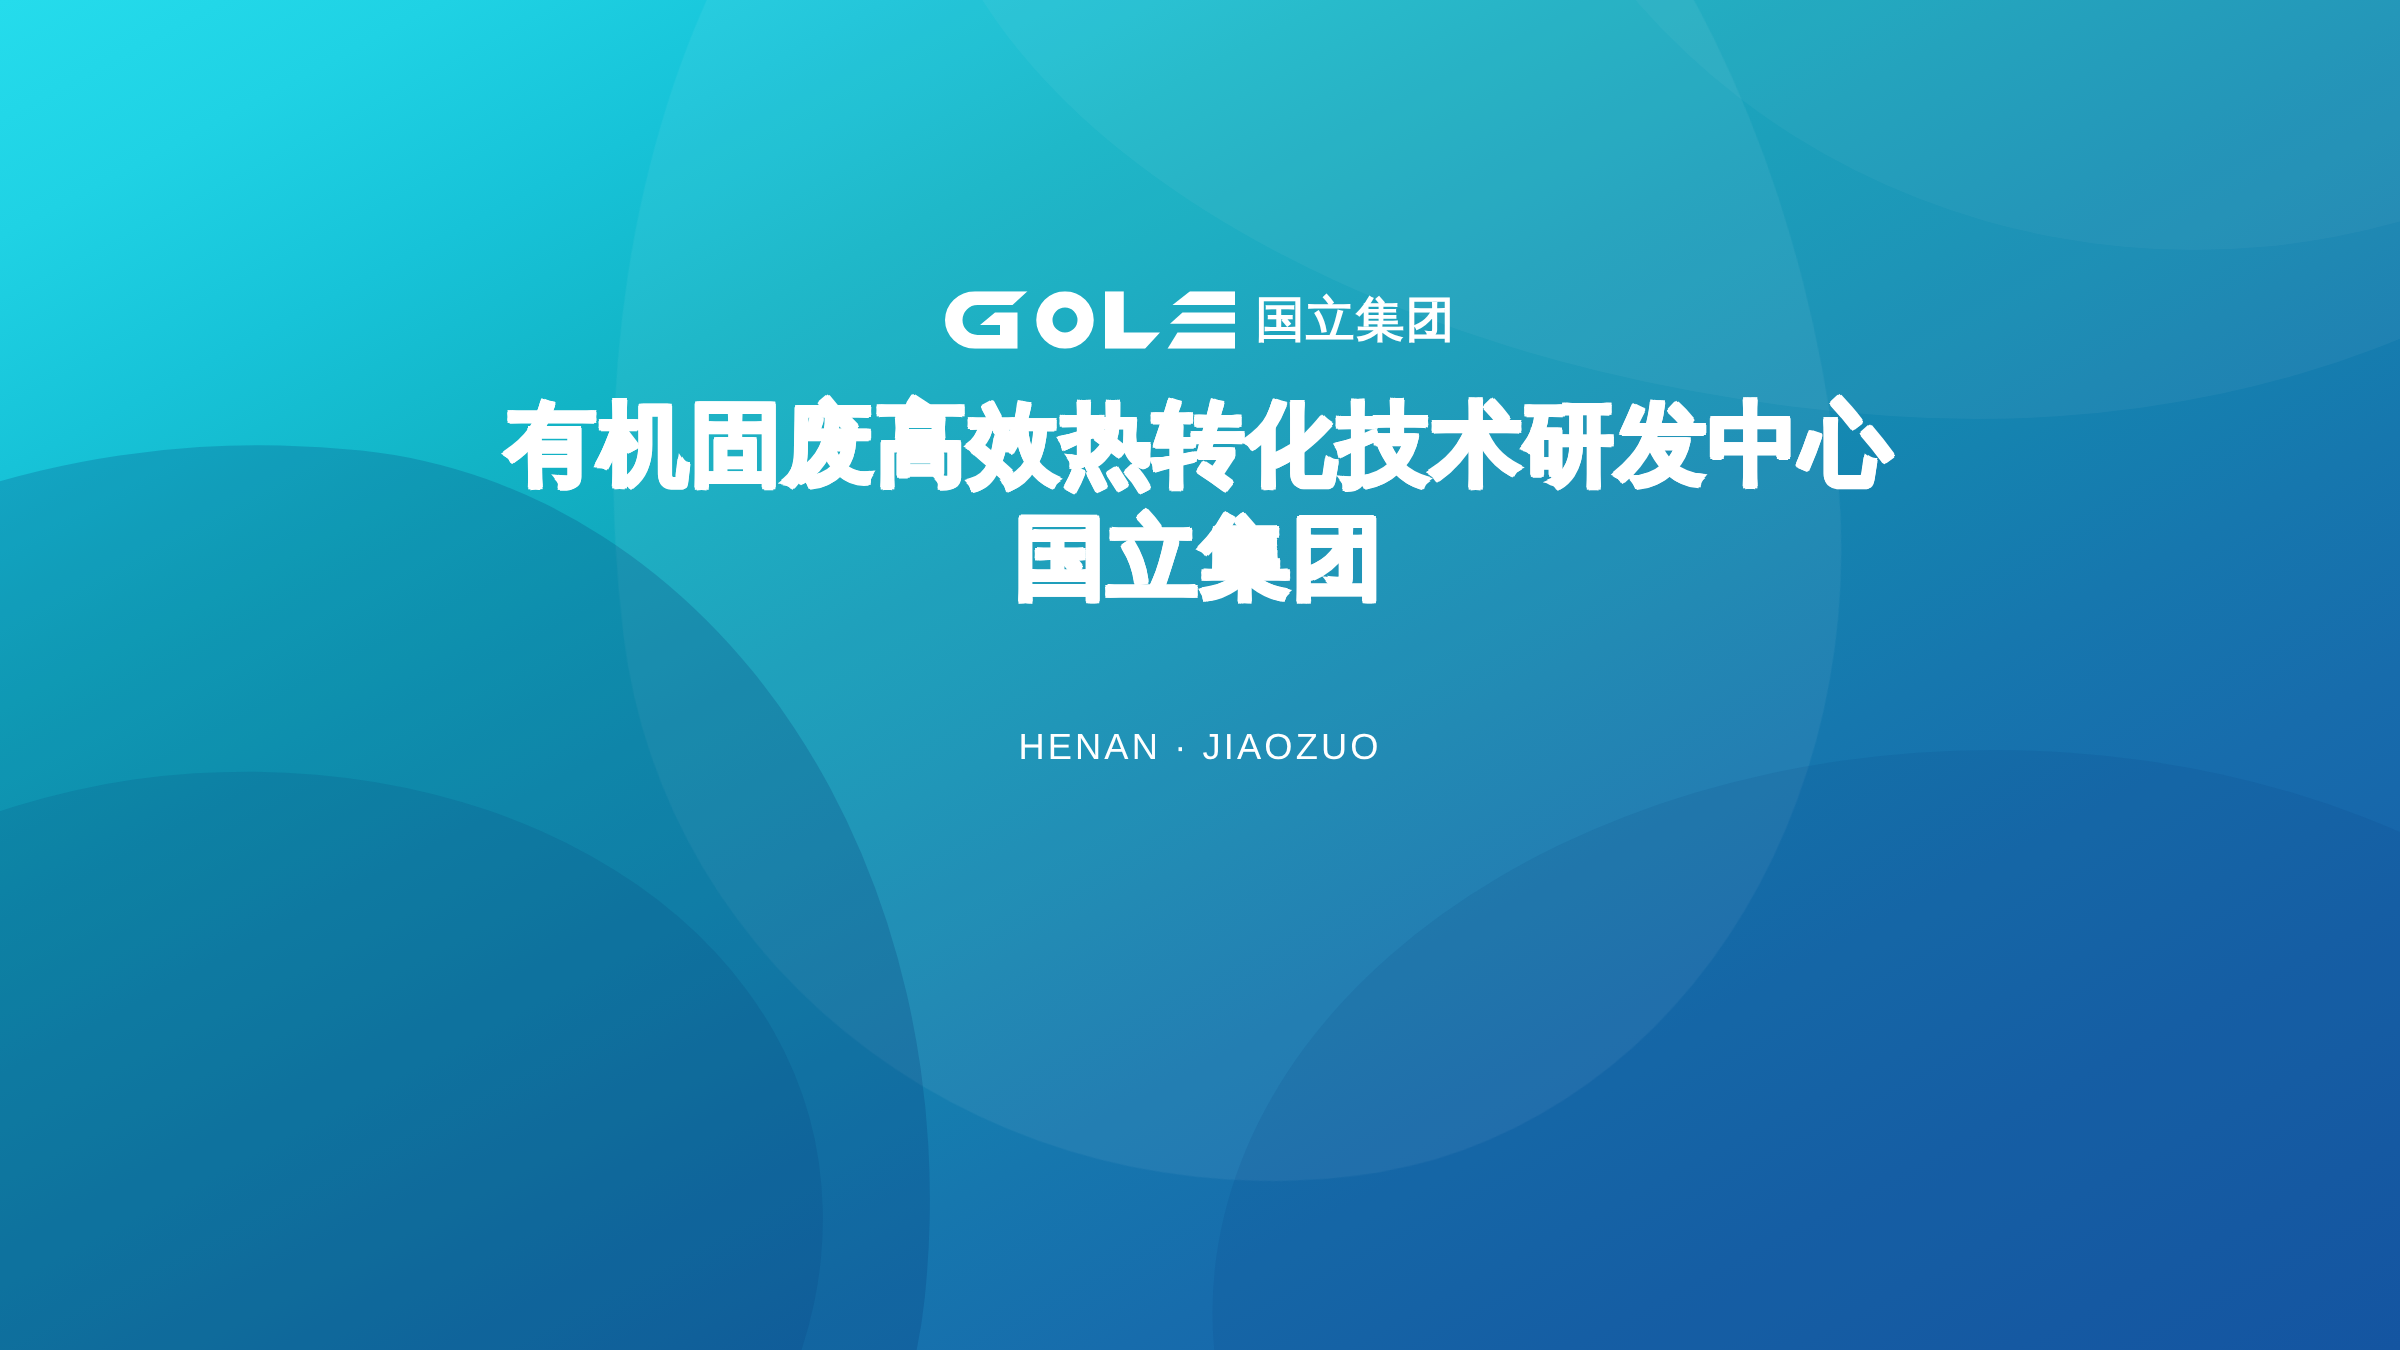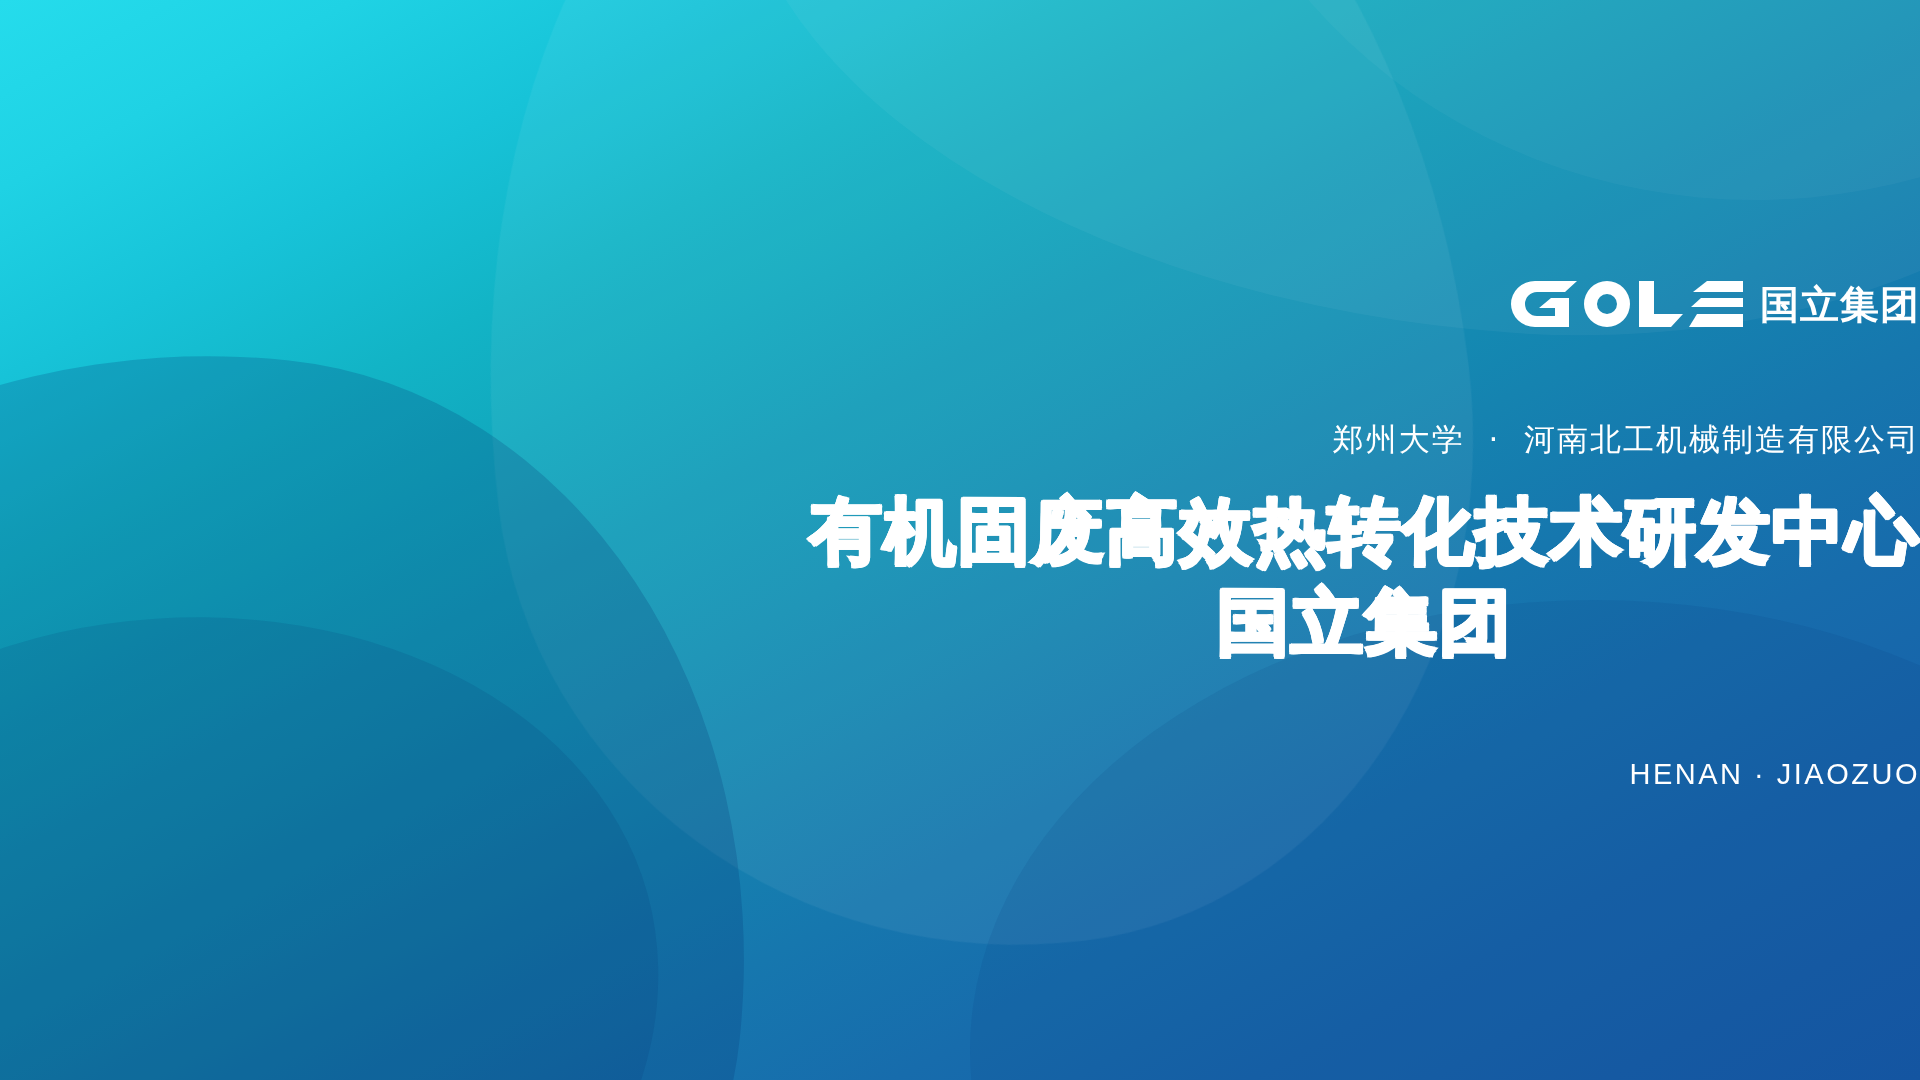--- a/index.html
+++ b/index.html
@@ -101,23 +101,22 @@
     background: rgba(6,50,115,0.10);
     border-radius: 50%;
   }
 
   
   #content {
     position: absolute;
     inset: 0;
     display: flex;
     flex-direction: column;
-    align-items: flex-end;
+    align-items: center;
     z-index: 5;
-    margin-top: 48px;
   }
 
   
   .logo-row {
     margin-top: 233px;
     display: flex;
     align-items: center;
     gap: 17px;
     height: 46px;
   }
@@ -202,21 +201,20 @@
 
         <path fill="#ffffff" d="M128 0 H143 V33 H172 L160 46 H128 Z"></path>
 
         <path fill="#ffffff" d="M232 0 H196 L182 11 H232 Z"></path>
         <path fill="#ffffff" d="M232 17 H190 L180 26 H232 Z"></path>
         <path fill="#ffffff" d="M232 33 H186 L178 46 H232 Z"></path>
       </svg>
       <span class="logo-cn">国立集团</span>
     </div>
 
-    <div class="subtitle">郑州大学  ·  河南北工机械制造有限公司</div>
 
     <div class="title-block">
       <div class="title-line line1">有机固废高效热转化技术研发中心</div>
       <div class="title-line line2">国立集团</div>
     </div>
 
     <div class="footer">HENAN · JIAOZUO</div>
 
   </div>
 </div>

